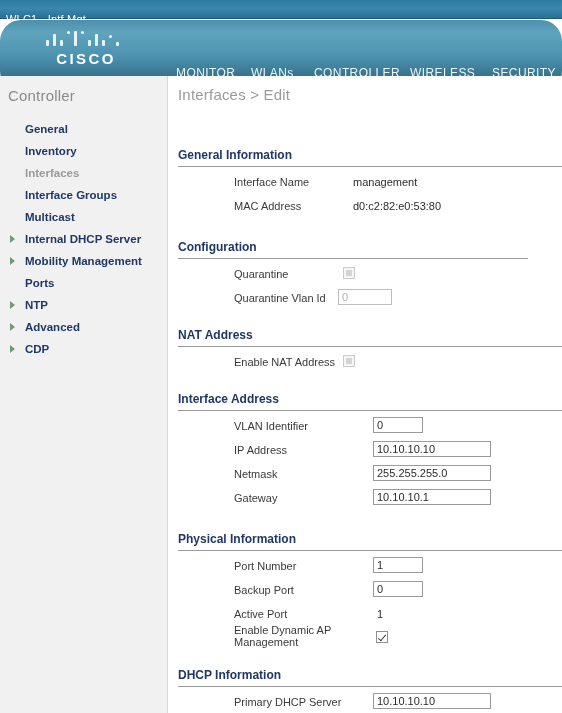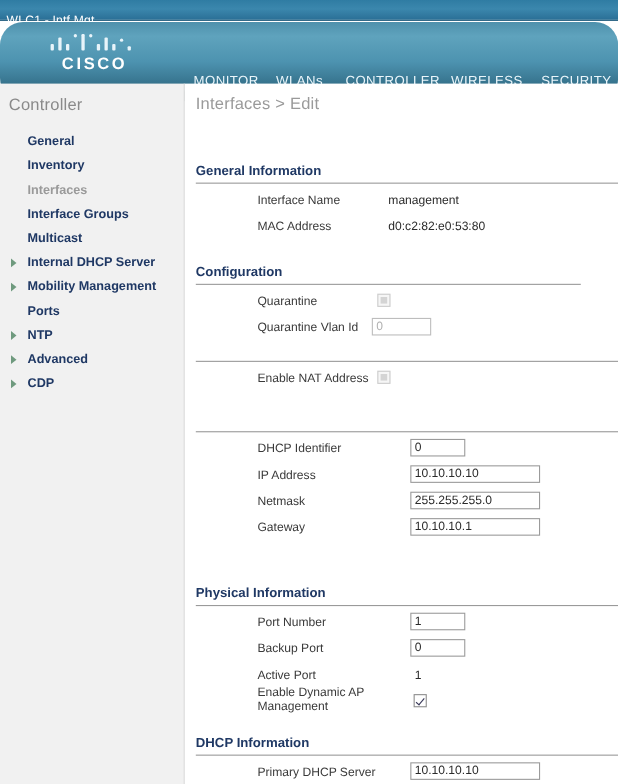--- a/index.html
+++ b/index.html
@@ -381,31 +381,33 @@
         <span class="label">Quarantine</span>
         <span class="cbox disabled" style="left:165px;"></span>
       </div>
       <div class="row">
         <span class="label">Quarantine Vlan Id</span>
         <input class="tbox disabled" style="left: 160px; width: 54px;" disabled="" value="0">
       </div>
     </div>
 
     <div class="section" style="top:252px; width:384px;">
+      <div class="section-head">NAT Address</div>
       <div class="rule"></div>
       <div class="row">
         <span class="label">Enable NAT Address</span>
         <span class="cbox disabled" style="left:165px;"></span>
       </div>
     </div>
 
     <div class="section" style="top:316px; width:384px;">
-      <div class="rule"></div>
-      <div class="row">
-        <span class="label">DHCP Identifier</span>
+      <div class="section-head">Interface Address</div>
+      <div class="rule"></div>
+      <div class="row">
+        <span class="label">VLAN Identifier</span>
         <input class="tbox" style="left: 195px; width: 50px;" value="0">
       </div>
       <div class="row">
         <span class="label">IP Address</span>
         <input class="tbox" style="left: 195px; width: 118px;" value="10.10.10.10">
       </div>
       <div class="row">
         <span class="label">Netmask</span>
         <input class="tbox" style="left: 195px; width: 118px;" value="255.255.255.0">
       </div>

